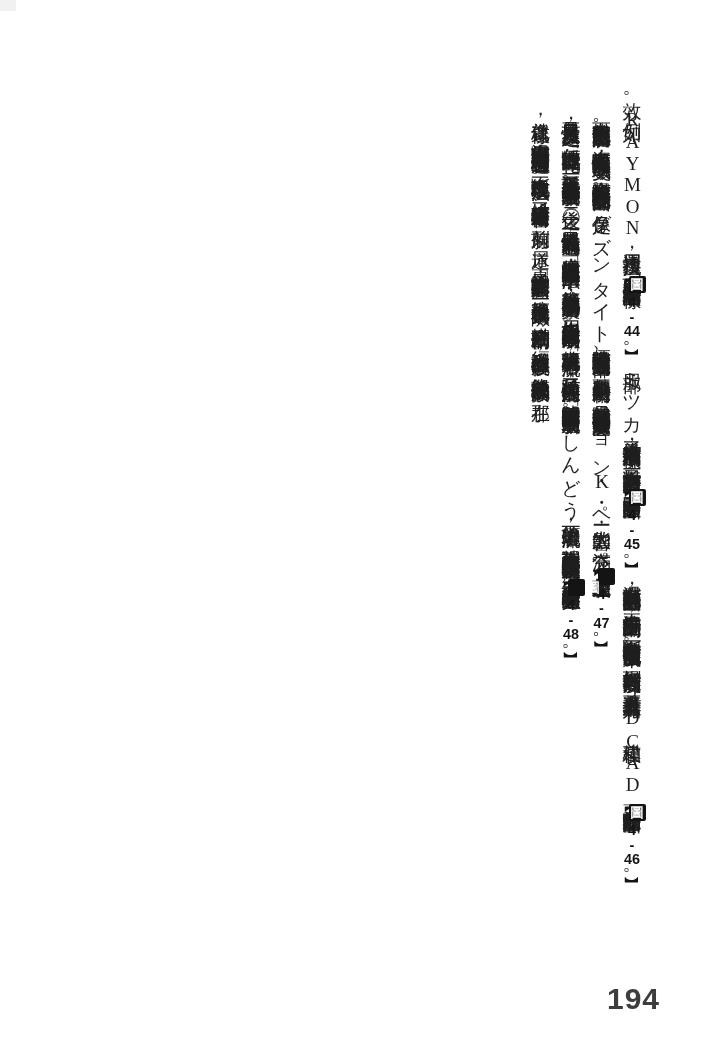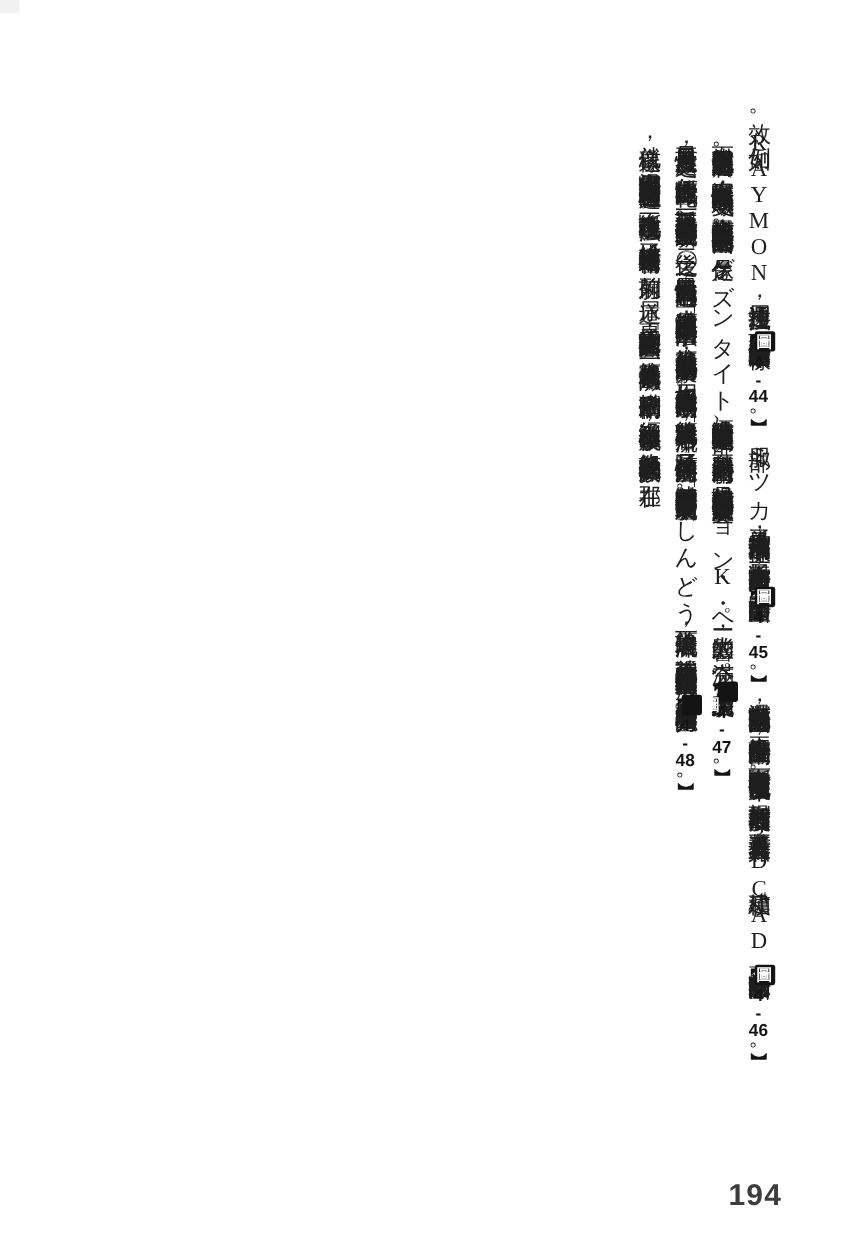--- a/index.html
+++ b/index.html
@@ -70,21 +70,21 @@
     text-combine-upright: all;
     font-size: 14.5px;
     font-weight: 700;
   }
   .page-number {
     position: absolute;
     left: 607px;
     top: 982px;
     font-family: "Liberation Sans", "DejaVu Sans", sans-serif;
     font-weight: 700;
-    font-size: 25px;
+    font-size: 30px;
     letter-spacing: 1px;
     color: #3d3d3d;
   }
 </style>
 </head>
 <body>
 
 <div>
   <div class="scan-corner"></div>
   <main class="text-block" id="text-block">

